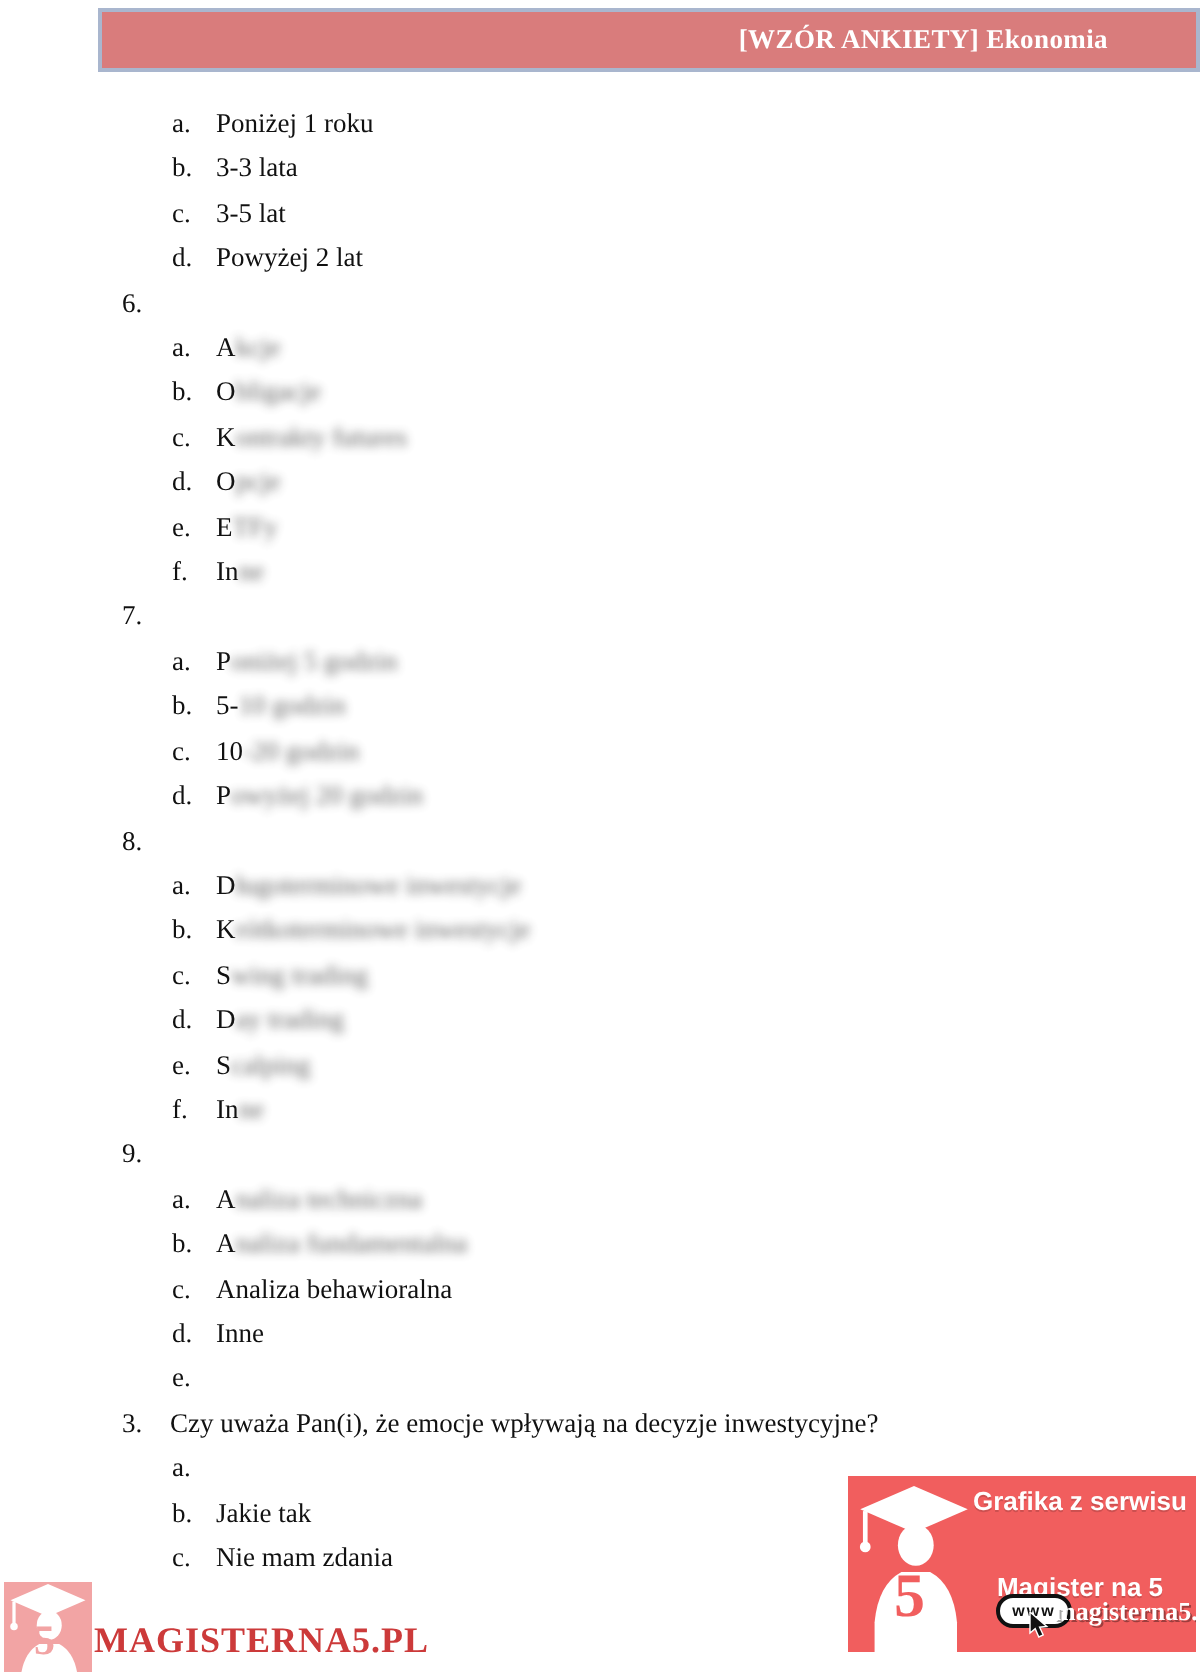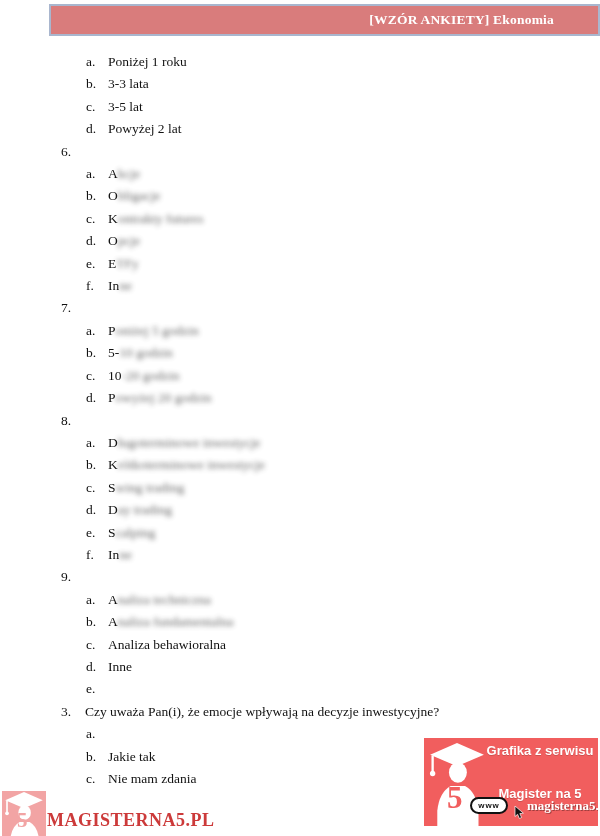--- a/index.html
+++ b/index.html
@@ -33,21 +33,21 @@
     font:bold 31px "Liberation Serif",serif;
   }
   .badge .bline{
     position:absolute;left:60px;width:112px;text-align:center;color:#ffffff;
     font-family:"Liberation Sans",sans-serif;font-weight:bold;font-size:13px;line-height:16px;
     text-shadow:0 1px 0 rgba(0,0,0,.15);
   }
   .badge .bline1{top:5px;}
   .badge .bline2{top:16px;margin-top:32px;}
   .www-pill{
-    position:absolute;left:46px;top:59px;width:34px;height:13px;background:#ffffff;
+    position:absolute;left:74px;top:59px;width:34px;height:13px;background:#ffffff;
     border:2px solid #111;border-radius:9px;display:flex;align-items:center;justify-content:center;
     font-family:"Liberation Sans",sans-serif;font-weight:bold;font-size:8px;color:#111;letter-spacing:1px;
   }
   .cursor-svg{position:absolute;left:90px;top:68px;width:11px;height:13px;}
   .badge .domain{
     position:absolute;left:103px;top:60px;color:#ffffff;white-space:nowrap;
     font:bold 13px "Liberation Serif",serif;text-shadow:1px 1px 0 rgba(0,0,0,.35);
   }
   
   .logo-box{position:absolute;left:2px;top:791px;width:44px;height:56px;background:#f2a4a4;overflow:hidden;}

